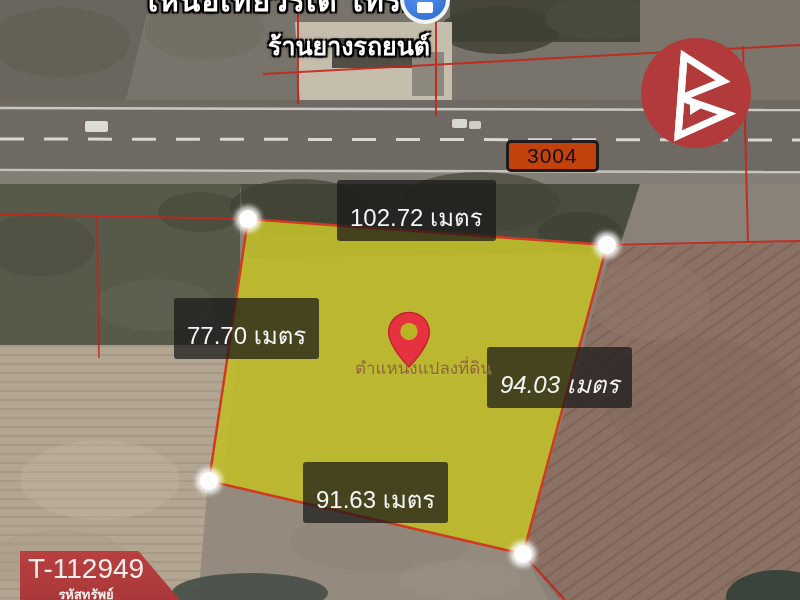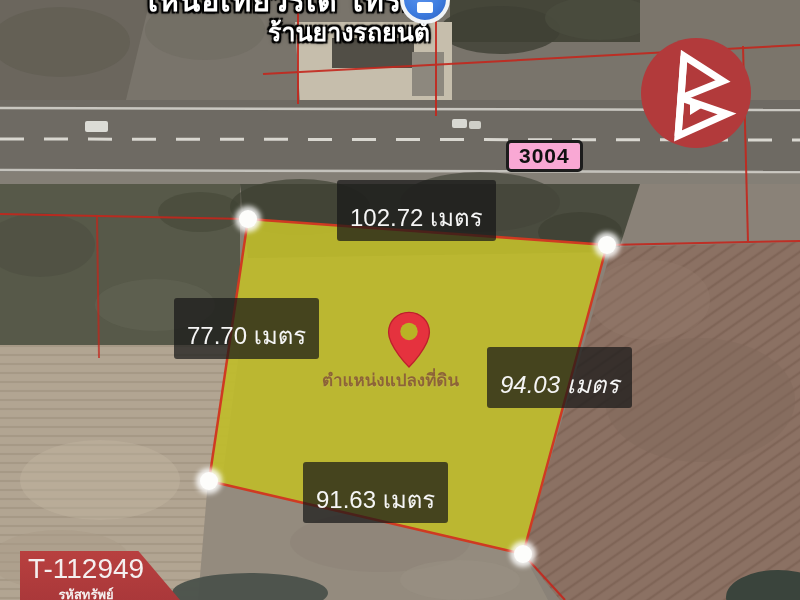--- a/index.html
+++ b/index.html
@@ -5,45 +5,45 @@
   html,body{margin:0;padding:0;background:#222;}
   .page{position:relative;width:800px;height:600px;overflow:hidden;
         font-family:"Liberation Sans", sans-serif;background:#8a8278;}
   .maplayer{position:absolute;left:0;top:0;}
 
   
   .poi-text{position:absolute;left:118px;top:-14px;width:312px;text-align:right;
     color:#fff;font-weight:bold;z-index:6;line-height:1.0;pointer-events:none;
     text-shadow:2px 2px 1px #000,-2px 2px 1px #000,2px -2px 1px #000,-2px -2px 1px #000,0 0 5px rgba(0,0,0,.8);}
   .poi-line1{font-size:30px;letter-spacing:1px;}
-  .poi-line2{font-size:25px;margin-top:4px;}
+  .poi-line2{font-size:25px;margin-top:18px;}
 
   
   .poi-marker{position:absolute;left:400px;top:-26px;width:42px;height:42px;border-radius:50%;
     background:radial-gradient(circle at 40% 35%, #5b93ee 0%, #3e7de0 55%, #2d5fc0 100%);
     border:4px solid #f2f4f7;z-index:7;}
   .poi-marker .glyph{position:absolute;left:13px;top:24px;width:16px;height:11px;background:#fff;border-radius:2px;}
 
   
-  .route-shield{position:absolute;left:506px;top:140px;z-index:8;background:#f9a8d4;
-    border:3px solid #1c1c1c;border-radius:5px;padding:1px 10px;color:#111;
-    font-size:21px;font-weight:bold;letter-spacing:1px;}
+  .route-shield{position:absolute;left:506px;top:140px;z-index:8;background:#c2410c;
+    border:3px solid #1c1c1c;border-radius:5px;padding:1px 18px;color:#111;
+    font-size:21px;font-weight:normal;letter-spacing:1px;}
 
   
   .measure{position:absolute;z-index:10;background:rgba(24,24,24,.72);color:#f5f5f5;
     font-size:24px;padding:18px 13px 4px;border-radius:3px;white-space:nowrap;}
   .m-top{left:337px;top:180px;}
   .m-left{left:158px;top:298px;margin-left:16px;}
   .m-right{left:487px;top:347px;font-style:italic;}
   .m-bottom{left:303px;top:462px;}
 
   
   .pin{position:absolute;left:386px;top:311px;z-index:10;}
-  .pin-caption{position:absolute;left:322px;top:366px;width:170px;z-index:10;text-align:left;
-    font-size:17px;font-weight:bold;color:rgba(138,95,56,.95);
+  .pin-caption{position:absolute;left:322px;top:354px;width:170px;z-index:10;text-align:right;
+    font-size:17px;font-weight:normal;color:rgba(138,95,56,.95);
     text-shadow:0 1px 0 rgba(220,210,120,.35);}
 
   
   .brand{position:absolute;left:639px;top:36px;z-index:20;}
 
   
   .prop-badge{position:absolute;left:12px;top:551px;width:160px;height:49px;z-index:20;
     background:linear-gradient(180deg,#b8403f 0%,#aa383a 100%);
     clip-path:polygon(0 0,74% 0,100% 100%,0 100%);color:#f4efef;margin-left:8px;}
   .prop-code{width:132px;text-align:center;font-size:28px;line-height:1;margin-top:4px;}

